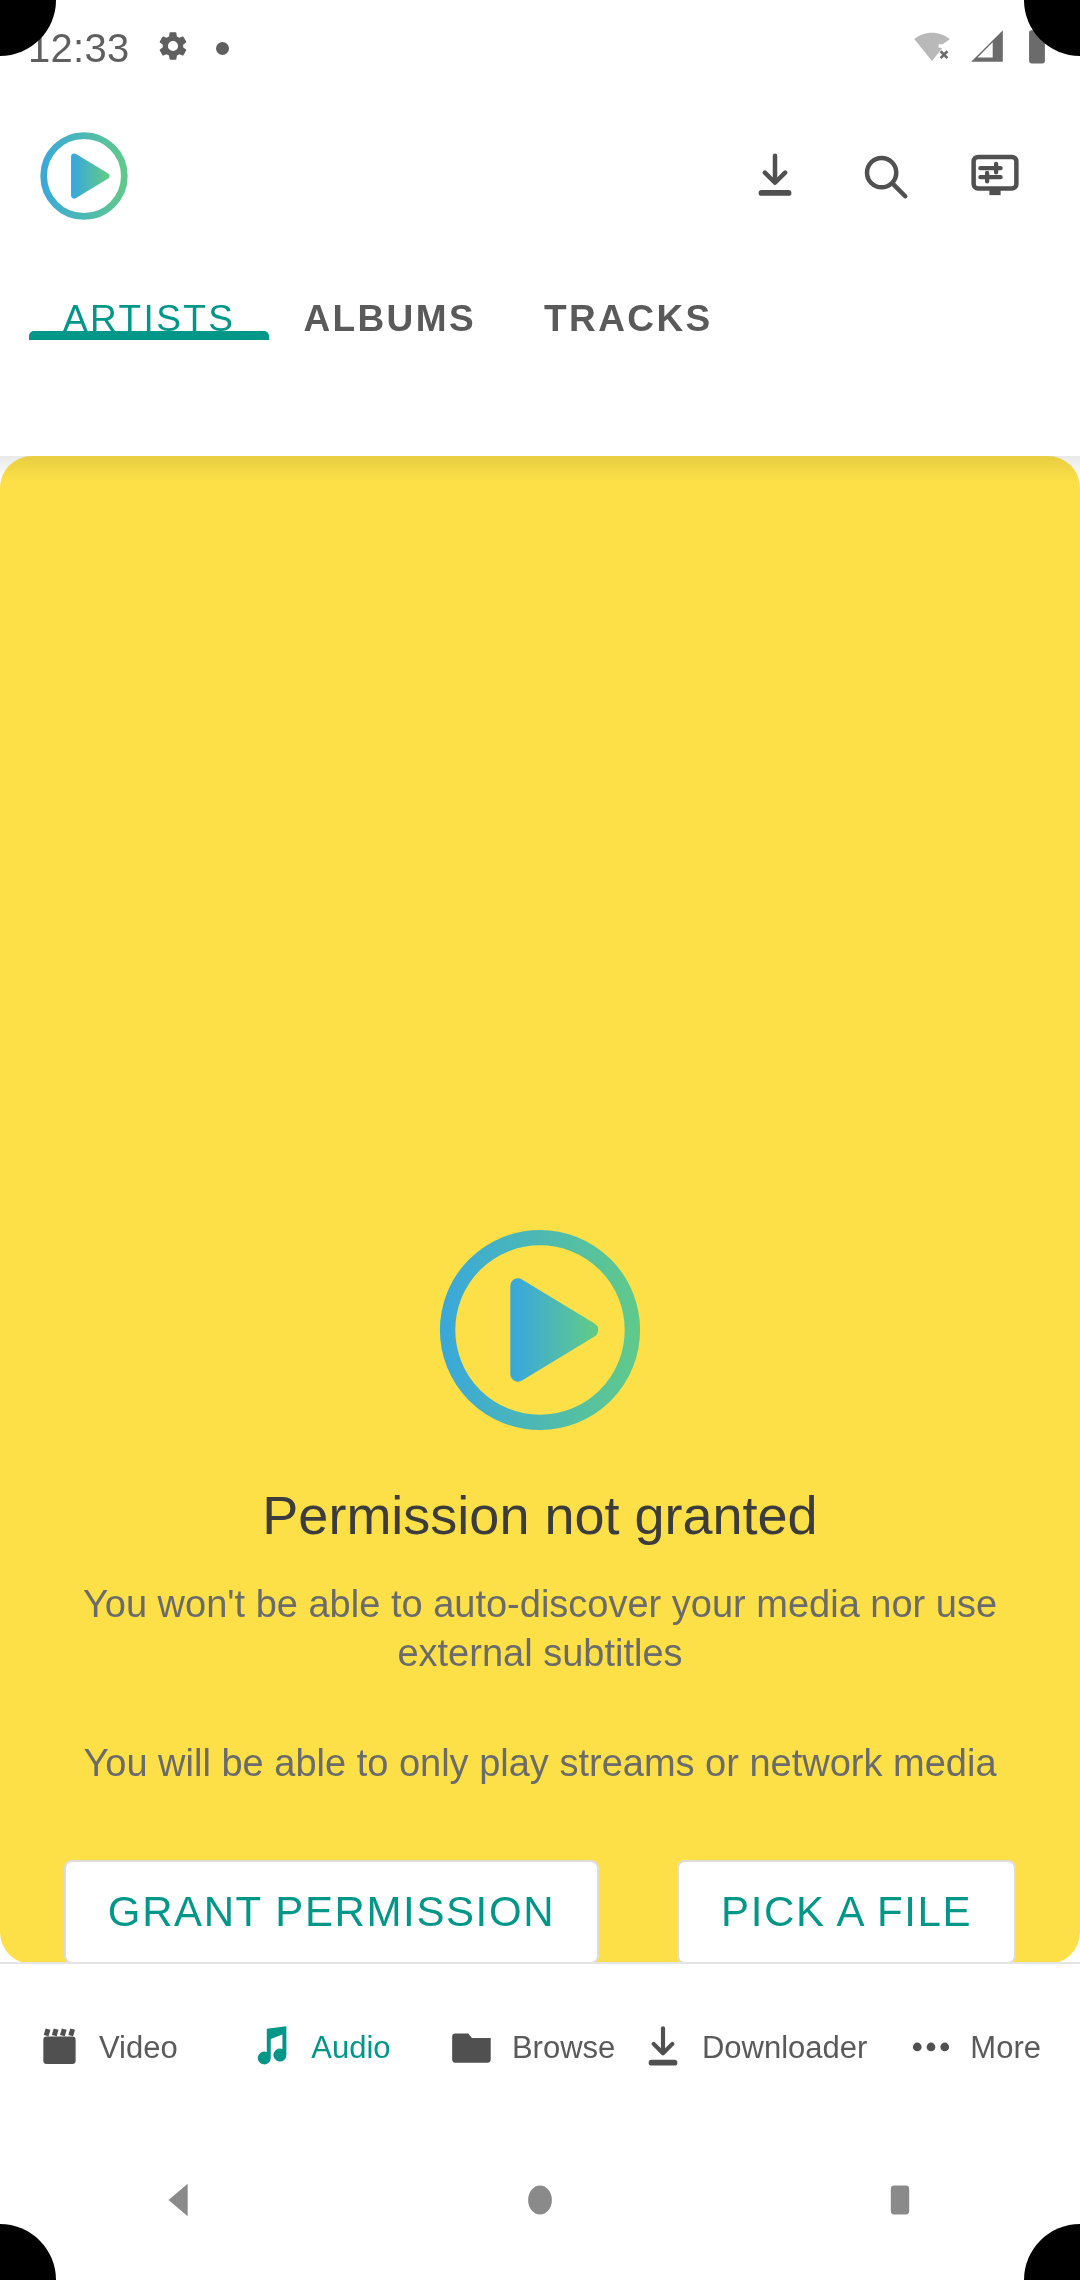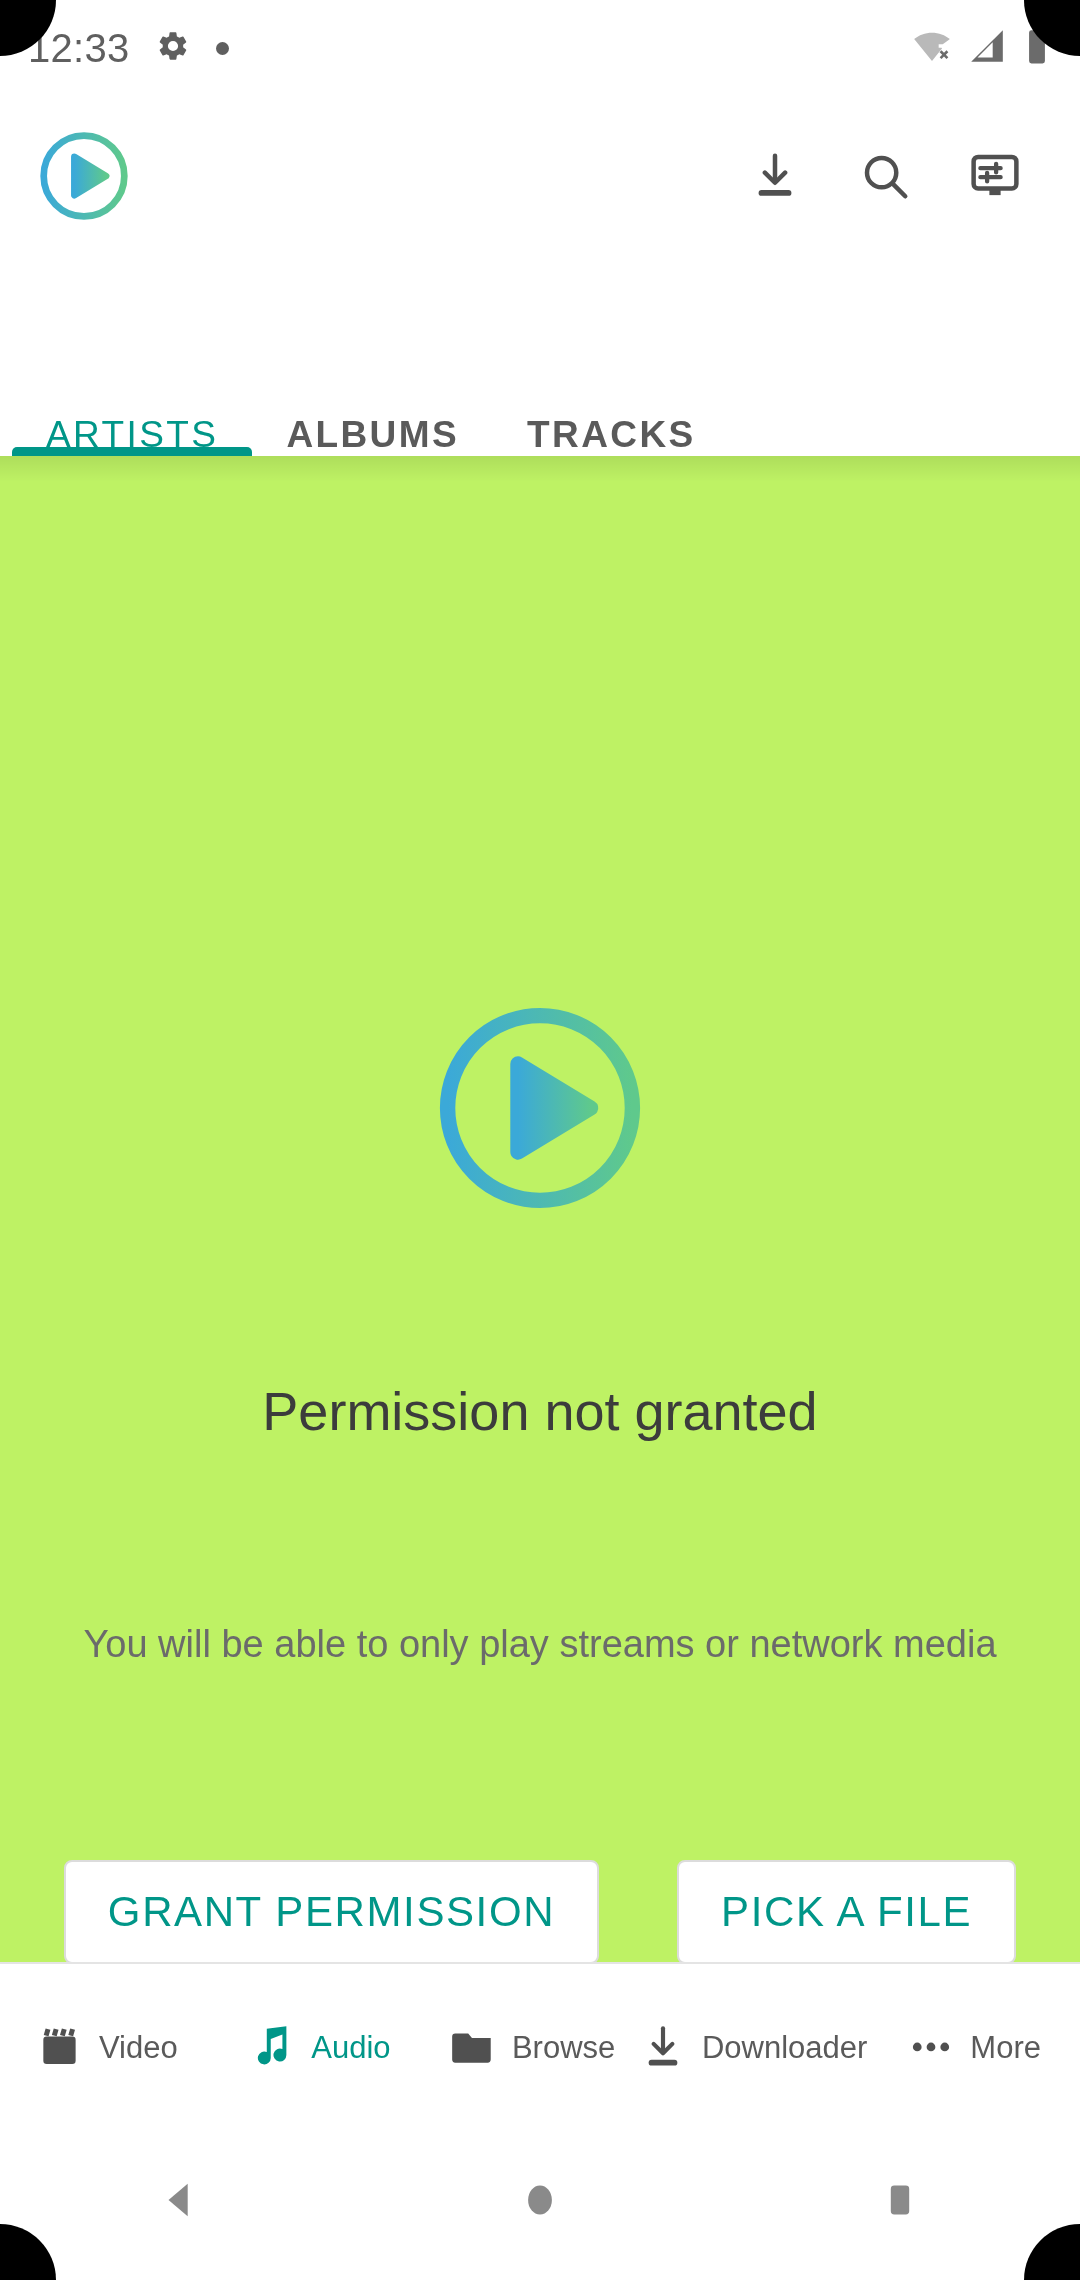--- a/index.html
+++ b/index.html
@@ -101,23 +101,23 @@
   
   .tab-bar {
     position: absolute;
     top: 256px; left: 0; right: 0;
     height: 200px;
     background: #ffffff;
     z-index: 19;
   }
   .tab-strip {
     display: flex;
-    align-items: flex-end;
+    align-items: flex-start;
     height: 100%;
-    padding-left: 12px;
+    padding-left: 29px;
     box-sizing: border-box;
   }
   .tab {
     position: relative;
     padding: 42px 34px 0 34px;
     font-size: 37px;
     letter-spacing: 2.4px;
     color: #5a5a5a;
     cursor: pointer;
     white-space: nowrap;
@@ -141,26 +141,27 @@
     z-index: 18;
     pointer-events: none;
   }
 
   
   .content {
     position: absolute;
     top: 456px;
     left: 0; right: 0;
     bottom: 316px;
-    background: #bef264;
+    background: #fde047;
     display: flex;
     flex-direction: column;
     align-items: center;
-    justify-content: space-between;
+    justify-content: flex-end;
     z-index: 10;
+    border-radius: 32px;
   }
   .empty-logo {
     width: 220px;
     height: 220px;
     margin-top: 542px;
   }
   .empty-title {
     margin-top: 44px;
     font-size: 54px;
     color: #3c3c3c;
@@ -354,20 +355,21 @@
           <stop offset="0%" stop-color="#3BA9D8"></stop>
           <stop offset="100%" stop-color="#5FC98C"></stop>
         </linearGradient>
       </defs>
       <circle cx="50" cy="50" r="42" fill="none" stroke="url(#logoGradBig)" stroke-width="7"></circle>
       <path d="M40 30 L73 50 L40 70 Z" fill="url(#logoGradBig)" stroke="url(#logoGradBig)" stroke-width="7" stroke-linejoin="round"></path>
     </svg>
   </span>
 
   <div class="empty-title">Permission not granted</div>
+  <div class="empty-desc">You won't be able to auto-discover your media nor use external subtitles</div>
   <div class="empty-desc second">You will be able to only play streams or network media</div>
 
   <div class="btn-row">
     <button class="outline-btn">GRANT PERMISSION</button>
     <button class="outline-btn">PICK A FILE</button>
   </div>
 </div>
 
 <div class="bottom-nav">
   <div class="nav-item">

